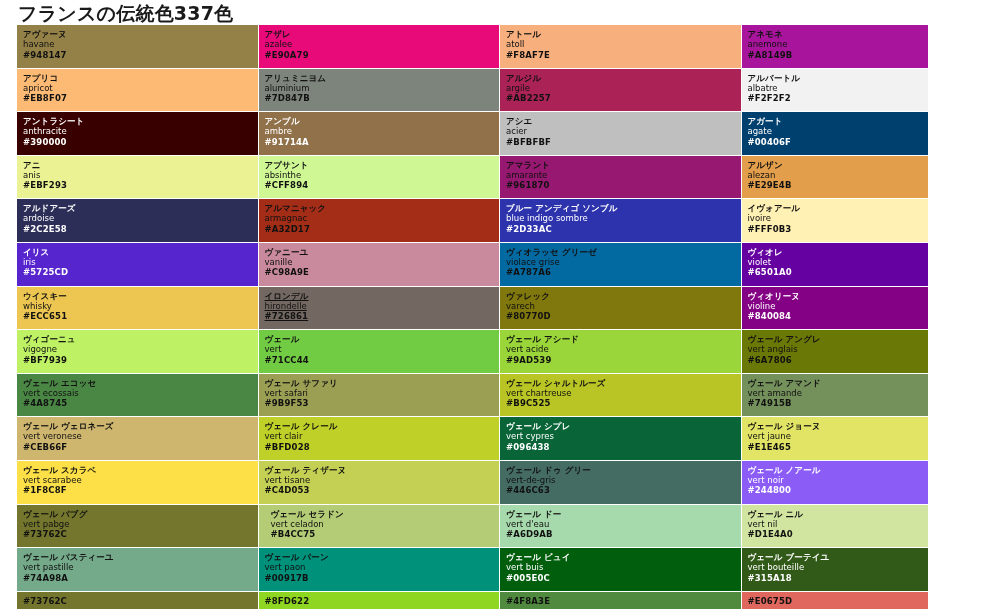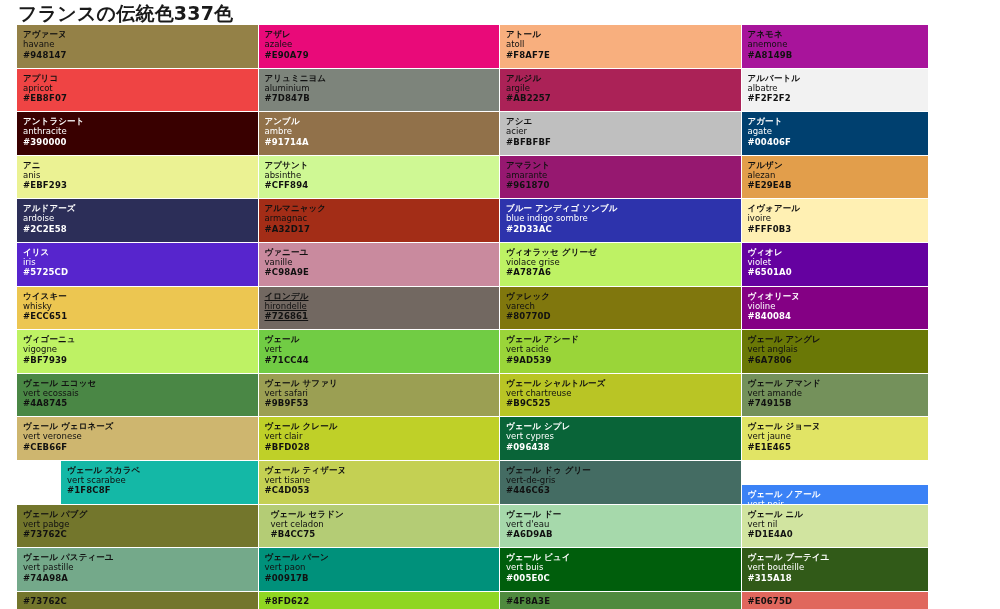--- a/index.html
+++ b/index.html
@@ -102,21 +102,21 @@
       <div class="swatch dark-text" style="background-color: rgb(248, 175, 126);">
         <span class="sw-kana">アトール</span>
         <span class="sw-fr">atoll</span>
         <span class="sw-hex">#F8AF7E</span>
       </div>
       <div class="swatch dark-text" style="background-color: rgb(168, 20, 155);">
         <span class="sw-kana">アネモネ</span>
         <span class="sw-fr">anemone</span>
         <span class="sw-hex">#A8149B</span>
       </div>
-      <div class="swatch dark-text" style="background-color: #ef4444;">
+      <div class="swatch dark-text" style="background-color: #fdba74;">
         <span class="sw-kana">アプリコ</span>
         <span class="sw-fr">apricot</span>
         <span class="sw-hex">#EB8F07</span>
       </div>
       <div class="swatch dark-text" style="background-color: rgb(125, 132, 123);">
         <span class="sw-kana">アリュミニヨム</span>
         <span class="sw-fr">aluminium</span>
         <span class="sw-hex">#7D847B</span>
       </div>
       <div class="swatch dark-text" style="background-color: rgb(171, 34, 87);">
@@ -192,21 +192,21 @@
       <div class="swatch light-text" style="background-color: rgb(87, 37, 205);">
         <span class="sw-kana">イリス</span>
         <span class="sw-fr">iris</span>
         <span class="sw-hex">#5725CD</span>
       </div>
       <div class="swatch dark-text" style="background-color: rgb(201, 138, 158);">
         <span class="sw-kana">ヴァニーユ</span>
         <span class="sw-fr">vanille</span>
         <span class="sw-hex">#C98A9E</span>
       </div>
-      <div class="swatch dark-text" style="background-color: #bef264;">
+      <div class="swatch dark-text" style="background-color: #0369a1;">
         <span class="sw-kana">ヴィオラッセ グリーゼ</span>
         <span class="sw-fr">violace grise</span>
         <span class="sw-hex">#A787A6</span>
       </div>
       <div class="swatch light-text" style="background-color: rgb(101, 1, 160);">
         <span class="sw-kana">ヴィオレ</span>
         <span class="sw-fr">violet</span>
         <span class="sw-hex">#6501A0</span>
       </div>
       <div class="swatch dark-text" style="background-color: rgb(236, 198, 81);">
@@ -282,36 +282,36 @@
       <div class="swatch light-text" style="background-color: rgb(9, 100, 56);">
         <span class="sw-kana">ヴェール シプレ</span>
         <span class="sw-fr">vert cypres</span>
         <span class="sw-hex">#096438</span>
       </div>
       <div class="swatch dark-text" style="background-color: rgb(225, 228, 101);">
         <span class="sw-kana">ヴェール ジョーヌ</span>
         <span class="sw-fr">vert jaune</span>
         <span class="sw-hex">#E1E465</span>
       </div>
-      <div class="swatch dark-text" style="background-color: #14b8a6; margin-left: 44px;">
+      <div class="swatch dark-text" style="background-color: #fde047;">
         <span class="sw-kana">ヴェール スカラベ</span>
         <span class="sw-fr">vert scarabee</span>
         <span class="sw-hex">#1F8C8F</span>
       </div>
       <div class="swatch dark-text" style="background-color: rgb(196, 208, 83);">
         <span class="sw-kana">ヴェール ティザーヌ</span>
         <span class="sw-fr">vert tisane</span>
         <span class="sw-hex">#C4D053</span>
       </div>
       <div class="swatch dark-text" style="background-color: rgb(68, 108, 99);">
         <span class="sw-kana">ヴェール ドゥ グリー</span>
         <span class="sw-fr">vert-de-gris</span>
         <span class="sw-hex">#446C63</span>
       </div>
-      <div class="swatch light-text" style="background-color: #3b82f6; margin-top: 24px;">
+      <div class="swatch light-text" style="background-color: #8b5cf6;">
         <span class="sw-kana">ヴェール ノアール</span>
         <span class="sw-fr">vert noir</span>
         <span class="sw-hex">#244800</span>
       </div>
       <div class="swatch dark-text" style="background-color: rgb(115, 118, 44);">
         <span class="sw-kana">ヴェール パブグ</span>
         <span class="sw-fr">vert pabge</span>
         <span class="sw-hex">#73762C</span>
       </div>
       <div class="swatch dark-text" style="background-color: rgb(180, 204, 117); padding-left: 12px;">

